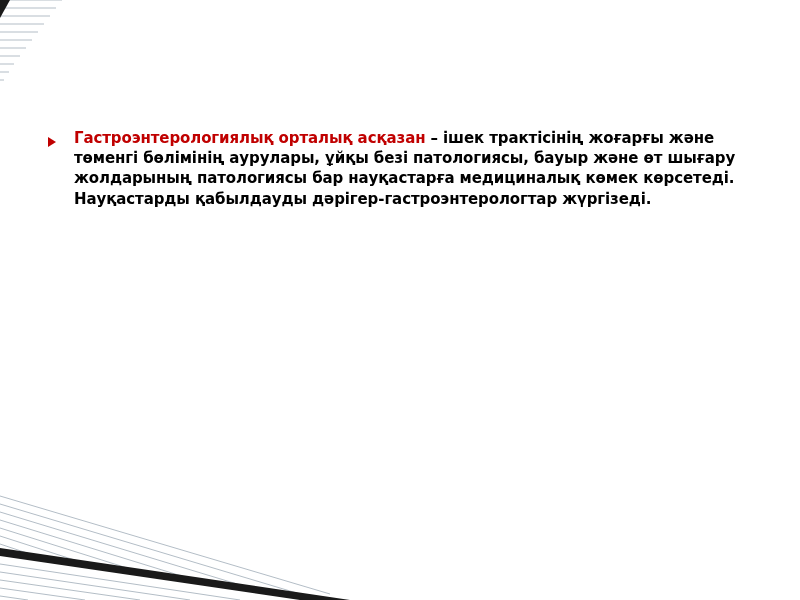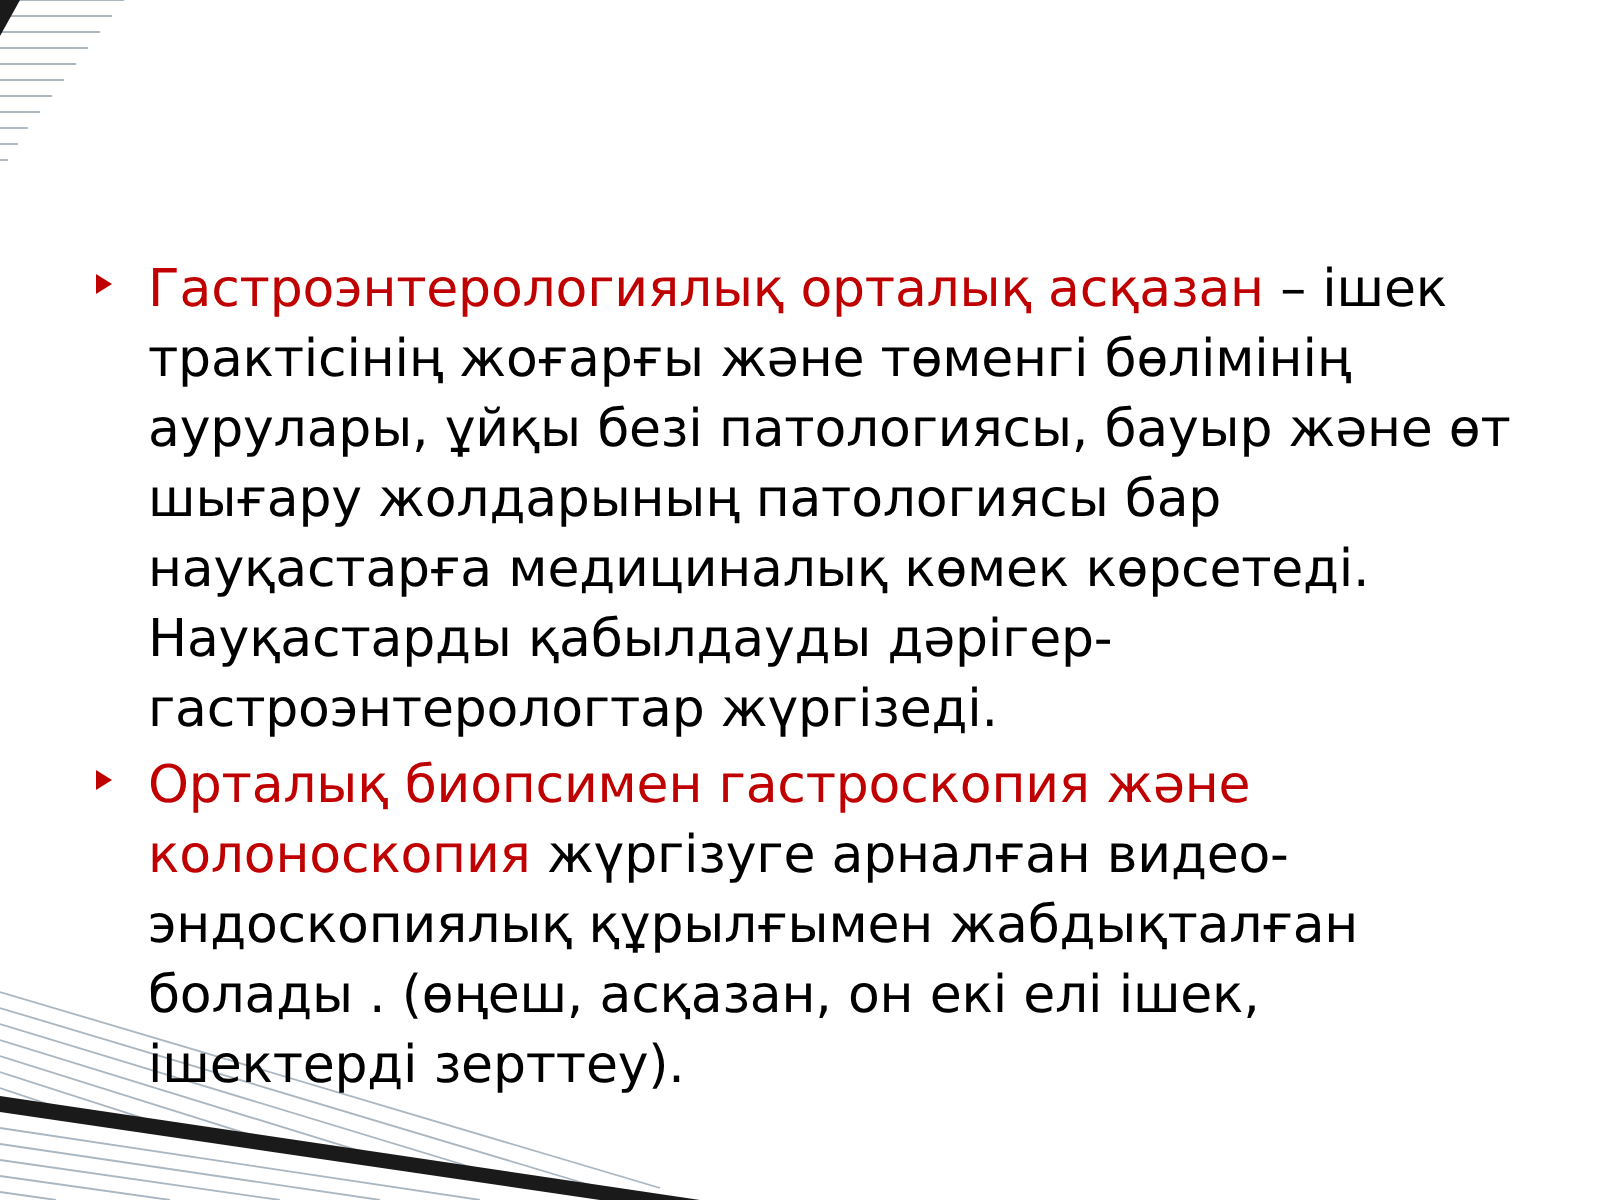--- a/index.html
+++ b/index.html
@@ -50,24 +50,24 @@
   }
   ul.bullets {
     list-style: none;
     margin: 0;
     padding: 0;
   }
   ul.bullets > li {
     position: relative;
     padding-left: 34px;
     margin: 0 0 0 0;
-    font-size: 26px;
+    font-size: 15px;
     line-height: 1.345;
     color: #000000;
-    font-weight: normal;
+    font-weight: bold;
     letter-spacing: -0.1px;
   }
   ul.bullets > li + li {
     margin-top: 3px;
   }
   .bullet-marker {
     position: absolute;
     left: 8px;
     top: 9px;
     width: 0;
@@ -132,20 +132,16 @@
       </g>
     </svg>
   </div>
 
   <div class="body-block">
     <ul class="bullets">
       <li>
         <span class="bullet-marker"></span>
         <span class="hl-red">Гастроэнтерологиялық орталық асқазан</span><span> – ішек трактісінің жоғарғы және төменгі бөлімінің аурулары, ұйқы безі патологиясы, бауыр және өт шығару жолдарының патологиясы бар науқастарға медициналық көмек көрсетеді. Науқастарды қабылдауды дәрігер-гастроэнтерологтар жүргізеді.</span>
       </li>
-      <li>
-        <span class="bullet-marker"></span>
-        <span class="hl-red">Орталық биопсимен гастроскопия және колоноскопия</span><span> жүргізуге арналған видео-эндоскопиялық құрылғымен жабдықталған болады . (өңеш, асқазан, он екі елі ішек, ішектерді зерттеу).</span>
-      </li>
     </ul>
   </div>
 
 </div>
 
 </body></html>

